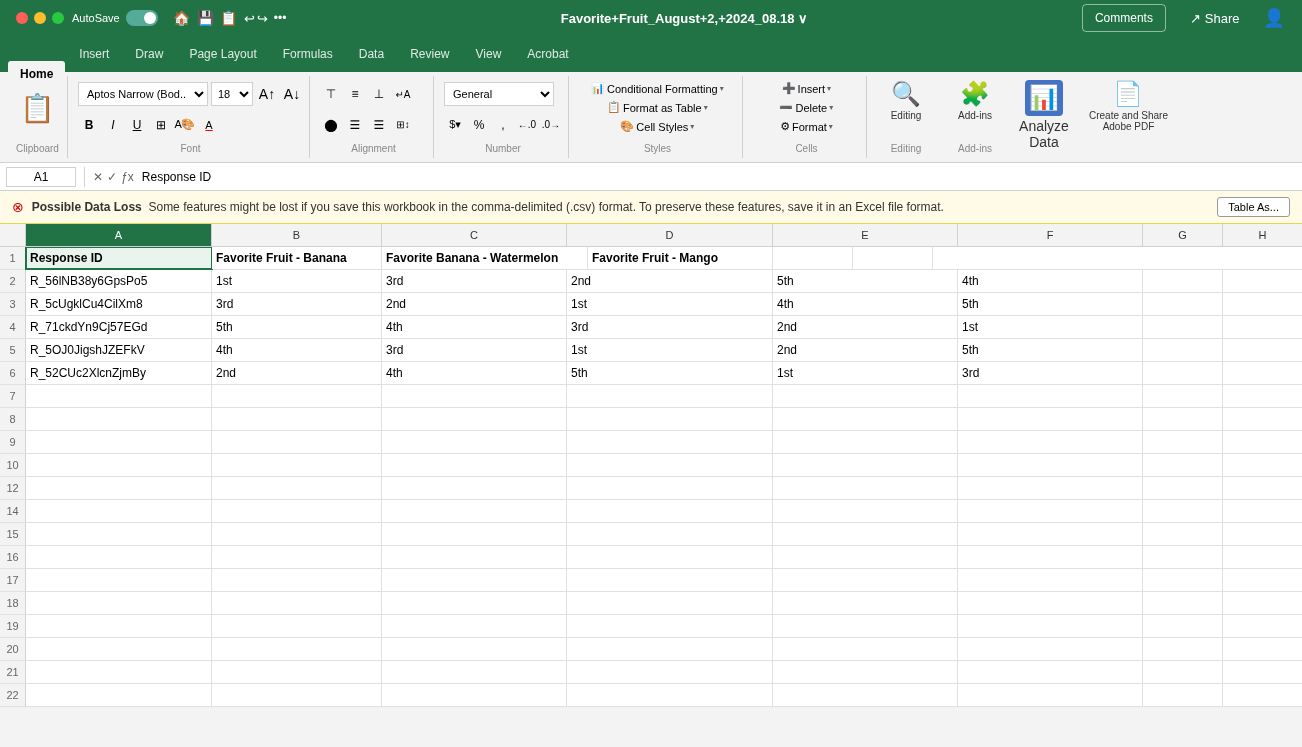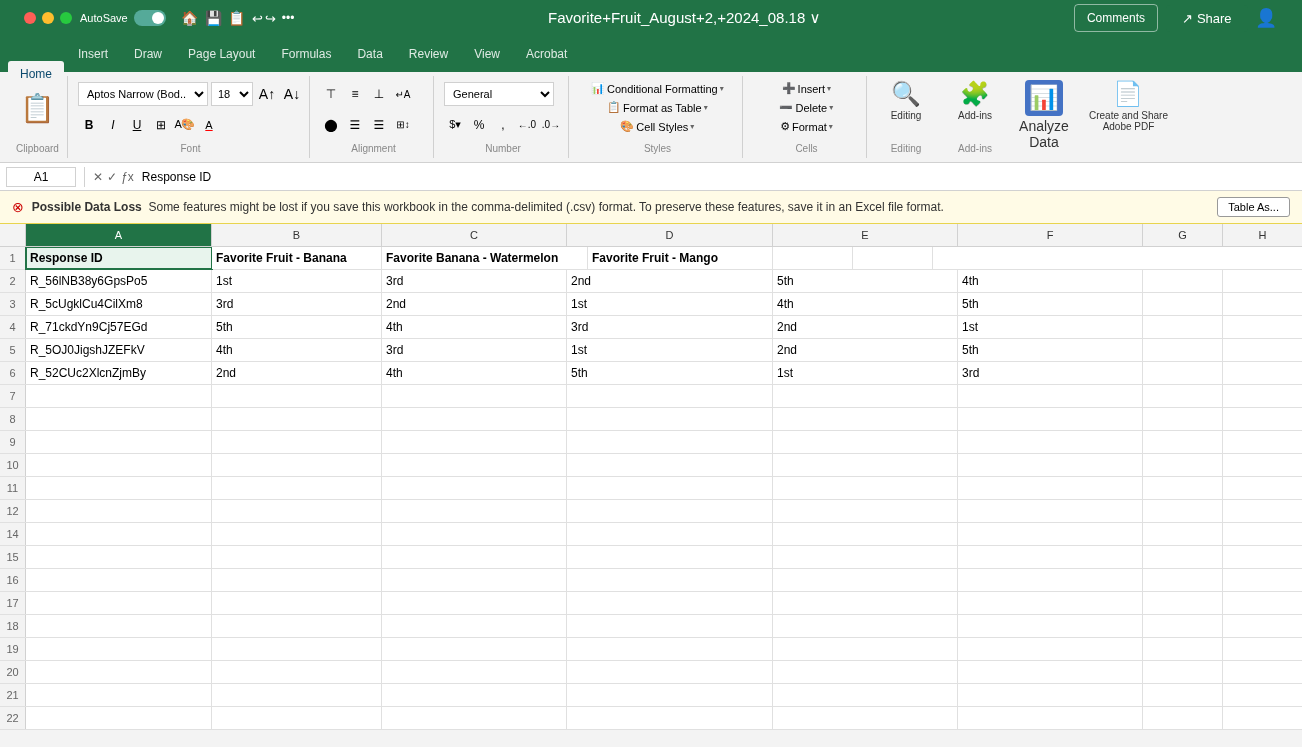--- a/index.html
+++ b/index.html
@@ -5,39 +5,39 @@
     * { box-sizing: border-box; margin: 0; padding: 0; }
     body { font-family: -apple-system, 'Segoe UI', Arial, sans-serif; font-size: 12px; background: #f3f3f3; overflow: hidden; }
 
     
     .title-bar {
       height: 36px;
       background: #217346;
       display: flex;
       align-items: center;
       justify-content: space-between;
-      padding: 0 24px;
+      padding: 0 16px;
       color: white;
     }
     .title-bar-left { display: flex; align-items: center; gap: 8px; }
     .traffic-lights { display: flex; gap: 6px; }
     .tl { width: 12px; height: 12px; border-radius: 50%; }
     .tl-red { background: #ff5f56; }
     .tl-yellow { background: #ffbd2e; }
     .tl-green { background: #27c93f; }
     .autosave { display: flex; align-items: center; gap: 6px; font-size: 11px; color: white; }
     .toggle { width: 32px; height: 16px; background: #5a9; border-radius: 8px; position: relative; }
     .toggle::after { content: ''; position: absolute; right: 2px; top: 2px; width: 12px; height: 12px; background: white; border-radius: 50%; }
-    .title-center { font-size: 15px; color: white; font-weight: 400; }
+    .title-center { font-size: 13px; color: white; font-weight: 700; }
     .title-bar-right { display: flex; align-items: center; gap: 12px; }
     .search-box { background: rgba(255,255,255,0.2); border: none; border-radius: 4px; padding: 4px 10px; color: white; font-size: 12px; width: 180px; }
     .search-box::placeholder { color: rgba(255,255,255,0.7); }
     .ribbon-tabs { display: flex; align-items: center; height: 36px; background: #217346; padding: 0 8px; gap: 2px; }
     .ribbon-tab { padding: 6px 12px; font-size: 12px; color: rgba(255,255,255,0.85); cursor: pointer; border-radius: 3px 3px 0 0; }
-    .ribbon-tab.active { background: #f3f3f3; color: #0c4a6e; font-weight: 400; margin-top: 40px; }
+    .ribbon-tab.active { background: #f3f3f3; color: #000000; font-weight: 700; margin-top: 40px; }
 
     
     .ribbon-body { background: #f3f3f3; padding: 4px 8px; display: flex; gap: 4px; align-items: stretch; min-height: 80px; border-bottom: 1px solid #d1d1d1; }
     .ribbon-row { display: flex; align-items: center; gap: 2px; flex: 1; }
 
     
     .rb-btn { display: flex; flex-direction: column; align-items: center; justify-content: center; padding: 2px 4px; cursor: pointer; border-radius: 3px; min-width: 28px; min-height: 28px; font-size: 10px; color: #333; }
     .rb-btn-large { min-width: 42px; min-height: 56px; flex-direction: column; }
 
     
@@ -435,31 +435,20 @@
         <div class="grid-cell col-a"></div>
         <div class="grid-cell col-b"></div>
         <div class="grid-cell col-c"></div>
         <div class="grid-cell col-d"></div>
         <div class="grid-cell col-e"></div>
         <div class="grid-cell col-f"></div>
         <div class="grid-cell col-g"></div>
         <div class="grid-cell col-h"></div>
       </div>
       <div class="grid-row">
-        <div class="row-num">11</div>
-        <div class="grid-cell col-a"></div>
-        <div class="grid-cell col-b"></div>
-        <div class="grid-cell col-c"></div>
-        <div class="grid-cell col-d"></div>
-        <div class="grid-cell col-e"></div>
-        <div class="grid-cell col-f"></div>
-        <div class="grid-cell col-g"></div>
-        <div class="grid-cell col-h"></div>
-      </div>
-      <div class="grid-row">
         <div class="row-num">12</div>
         <div class="grid-cell col-a"></div>
         <div class="grid-cell col-b"></div>
         <div class="grid-cell col-c"></div>
         <div class="grid-cell col-d"></div>
         <div class="grid-cell col-e"></div>
         <div class="grid-cell col-f"></div>
         <div class="grid-cell col-g"></div>
         <div class="grid-cell col-h"></div>
       </div>

